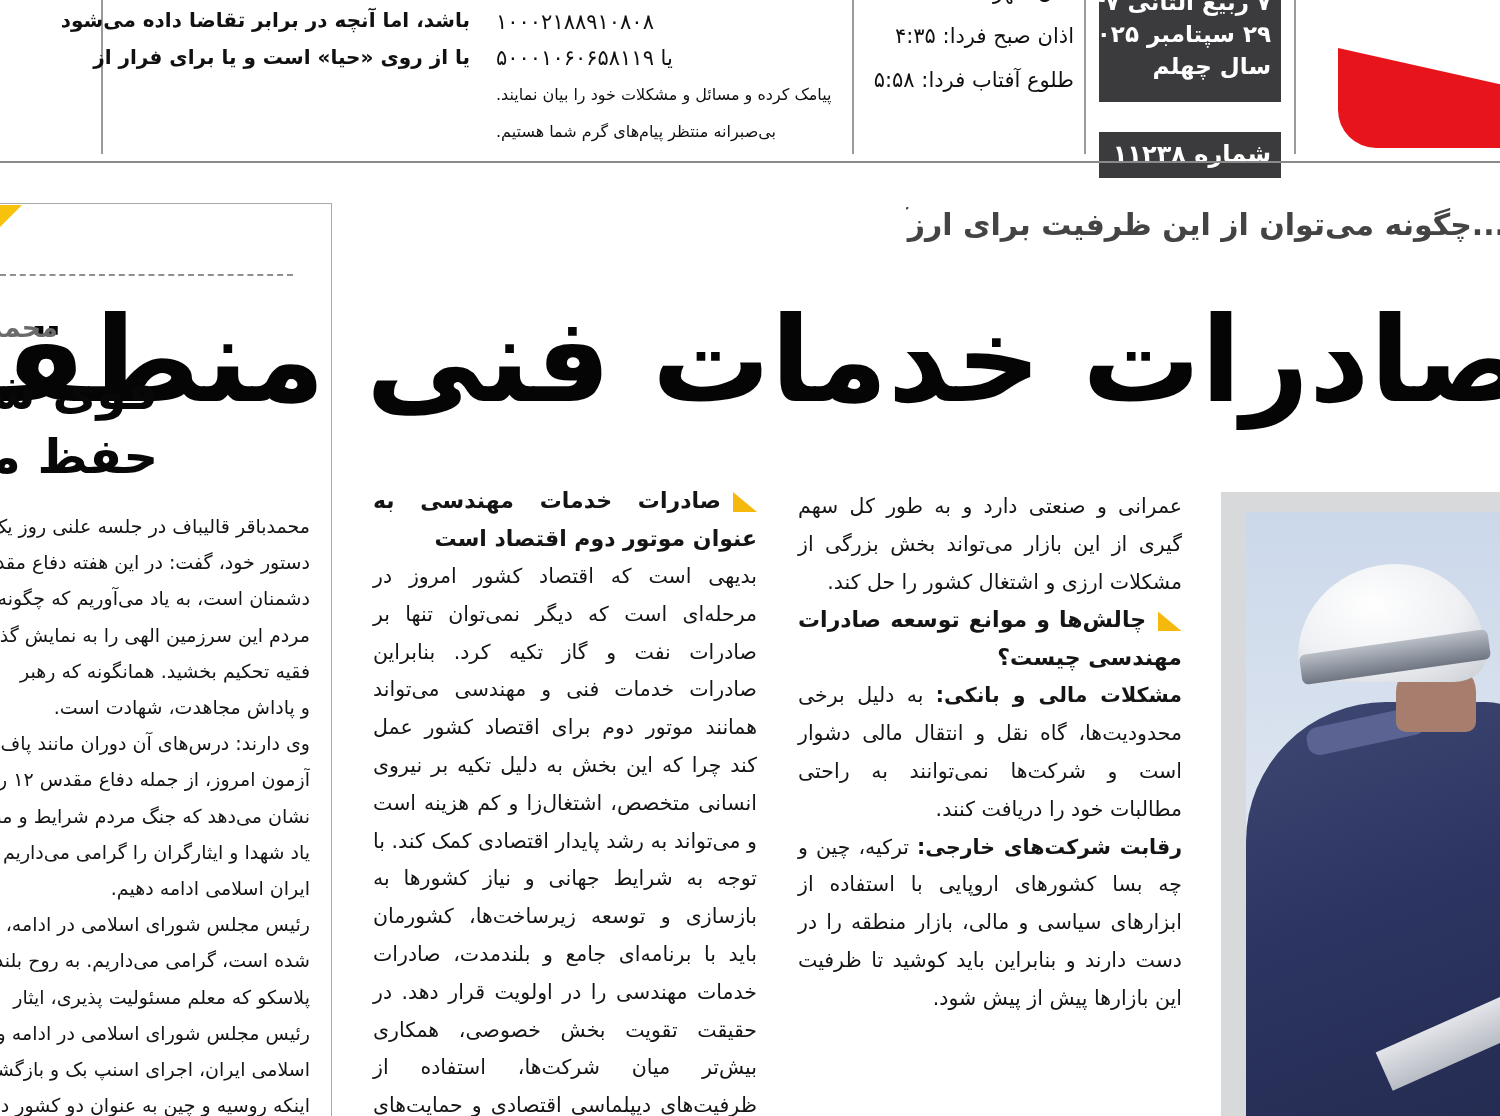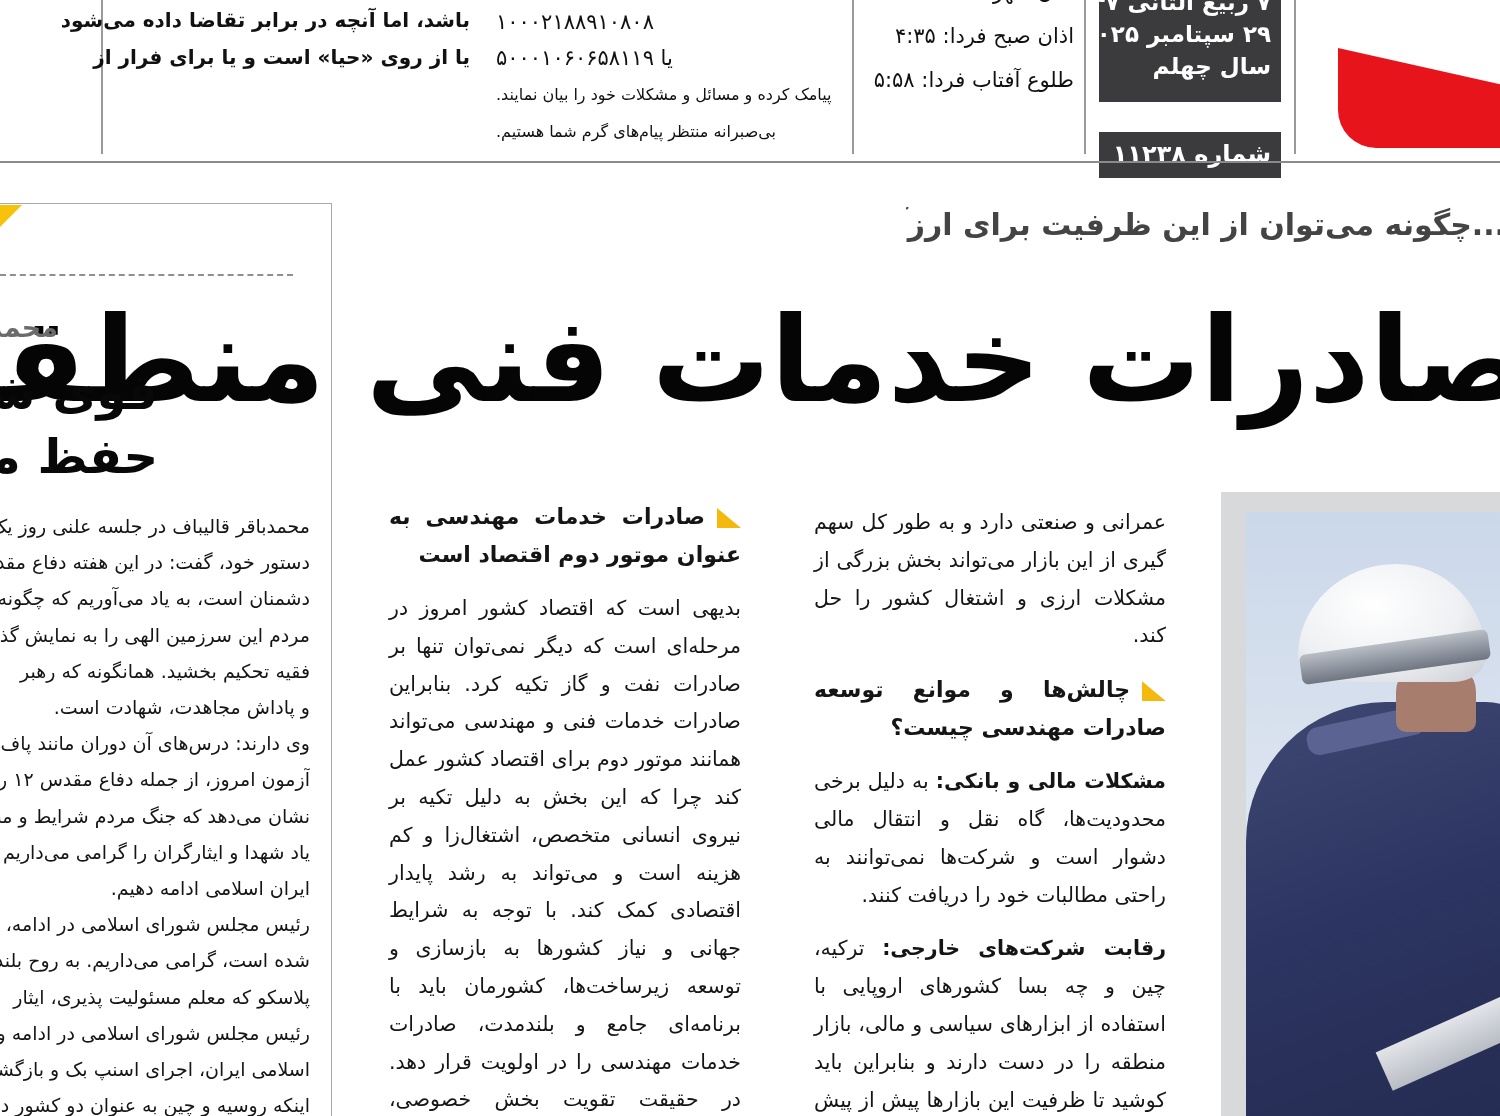--- a/index.html
+++ b/index.html
@@ -52,21 +52,21 @@
       position: absolute; right: -6px; top: 207px; width: 600px; direction: rtl; text-align: right;
       font-size: 30px; font-weight: bold; color: #444; white-space: nowrap; overflow: hidden;
     }
     .headline {
       position: absolute; left: 588px; top: 285px; width: 940px; direction: rtl; text-align: right;
       font-size: 118px; line-height: 150px; font-weight: bold; color: #050505; white-space: nowrap;
       letter-spacing: -2px;
     }
 
     .col { position: absolute; direction: rtl; text-align: justify; font-size: 20.5px; line-height: 37.8px; color: #151515; }
-    .col p { margin: 16px; }
+    .col p { margin: 0; }
     .col .sub { font-weight: bold; font-size: 22px; line-height: 38px; }
     .col .lead { font-weight: bold; }
     .tri {
       display: inline-block; width: 24px; height: 20px; margin-left: 12px; vertical-align: middle;
       background: #f5b80c; clip-path: polygon(0 100%, 100% 100%, 0 0);
     }
 
     .col-right { left: 798px; top: 488px; width: 384px; }
     .col-middle { left: 373px; top: 482px; width: 384px; }
 

